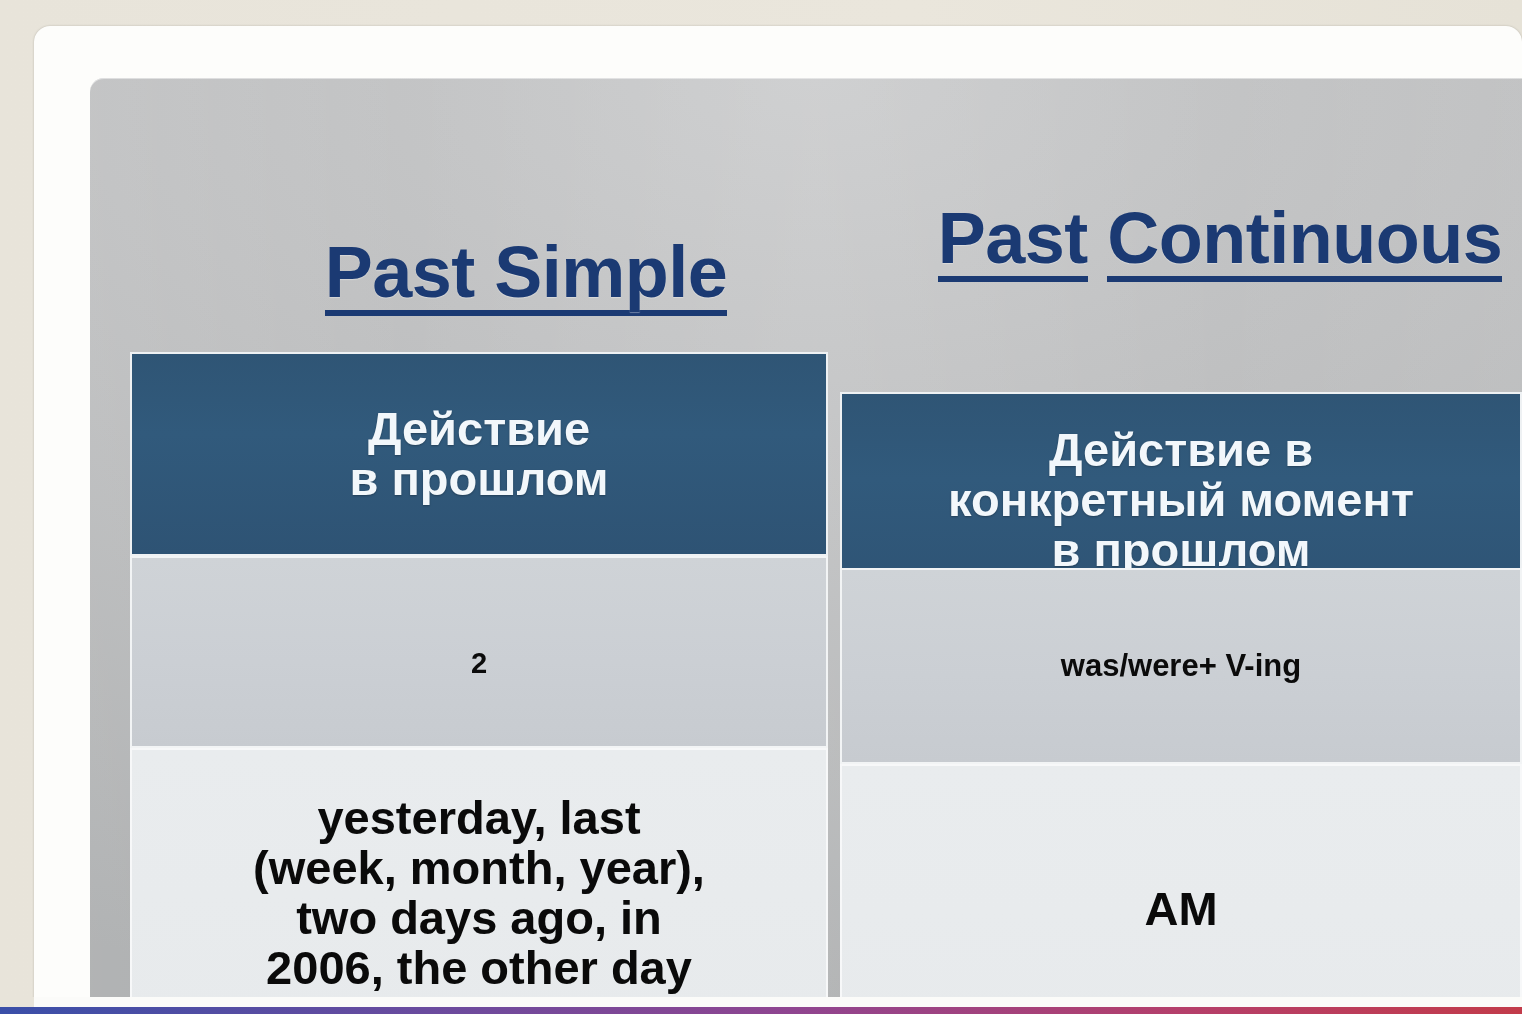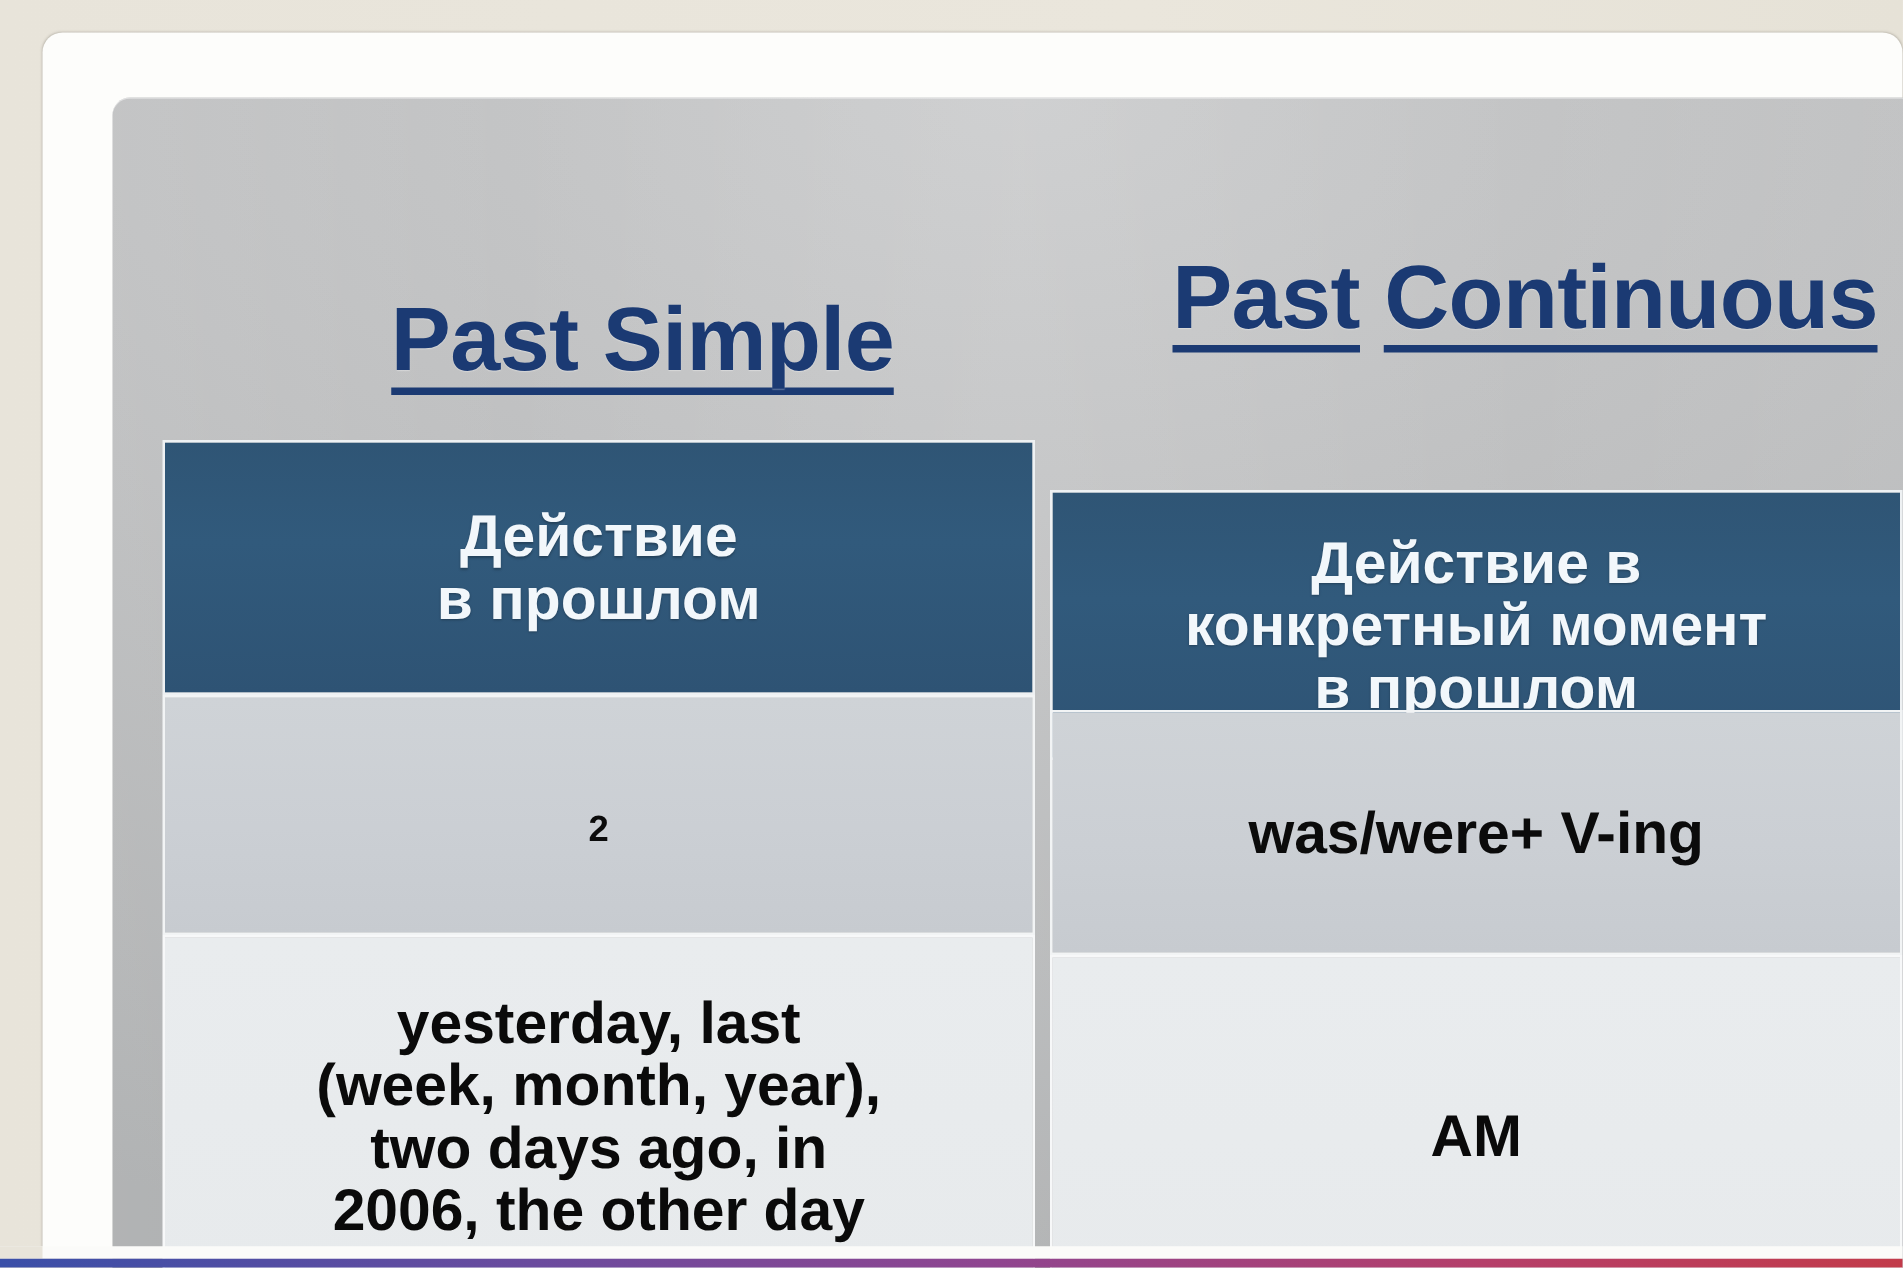--- a/index.html
+++ b/index.html
@@ -73,21 +73,21 @@
     letter-spacing: -0.5px;
     z-index: 3;
     text-shadow: 0 1px 1px rgba(255,255,255,0.35);
   }
   .col-title .ul {
     display: inline-block;
     border-bottom: 6px solid #1b3a73;
     padding-bottom: 1px;
   }
   #title-left {
-    left: 84px;
+    left: 96px;
     top: 158px;
     width: 680px;
     font-size: 72px;
   }
   #title-right {
     left: 800px;
     top: 118px;
     width: 660px;
     font-size: 72px;
   }
@@ -139,21 +139,21 @@
     border: 2px solid #f7f8f9;
   }
 
   
   #col-left .cell-head { position:absolute; top:274px;  height:204px; font-size:47px; }
   #col-left .cell-mid  { position:absolute; top:478px;  height:192px; font-size:47px; }
   #col-left .cell-bot  { position:absolute; top:670px;  height:290px; font-size:47px; }
 
   
   #col-right .cell-head { position:absolute; top:274px; height:216px; font-size:47px;margin-top:40px; }
-  #col-right .cell-mid  { position:absolute; top:490px; height:196px; font-size:47px; }
+  #col-right .cell-mid  { position:absolute; top:490px; height:196px; font-size:31px; }
   #col-right .cell-bot  { position:absolute; top:686px; height:290px; font-size:47px; }
 
   .cell .txt { display: block; padding: 0 8px; width: 100%; }
   .cell .txt span { display: block; }
 
   sub.small2 {
     font-size: 0.62em;
     vertical-align: baseline;
     position: relative;
     top: 0.18em;

